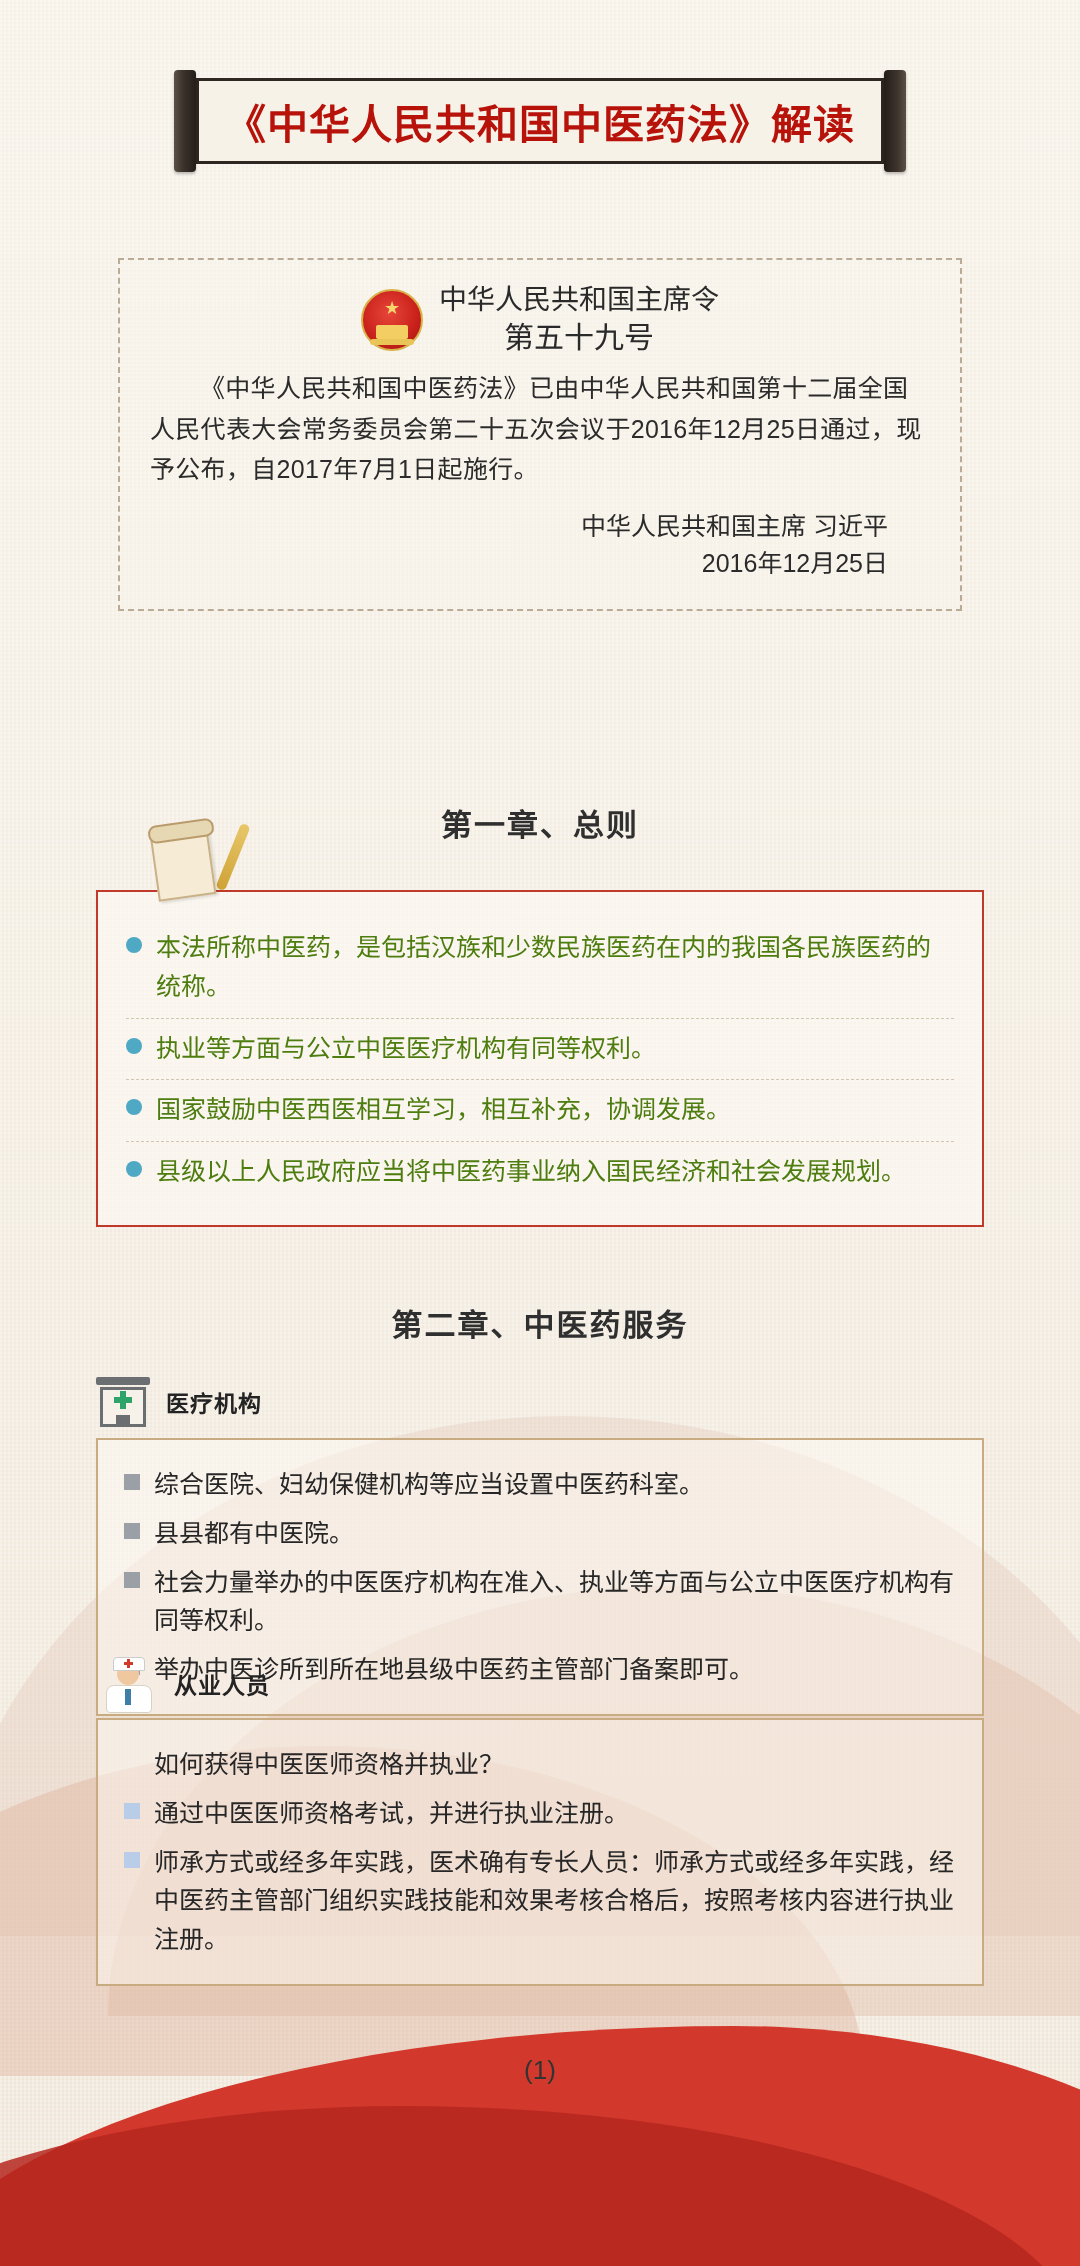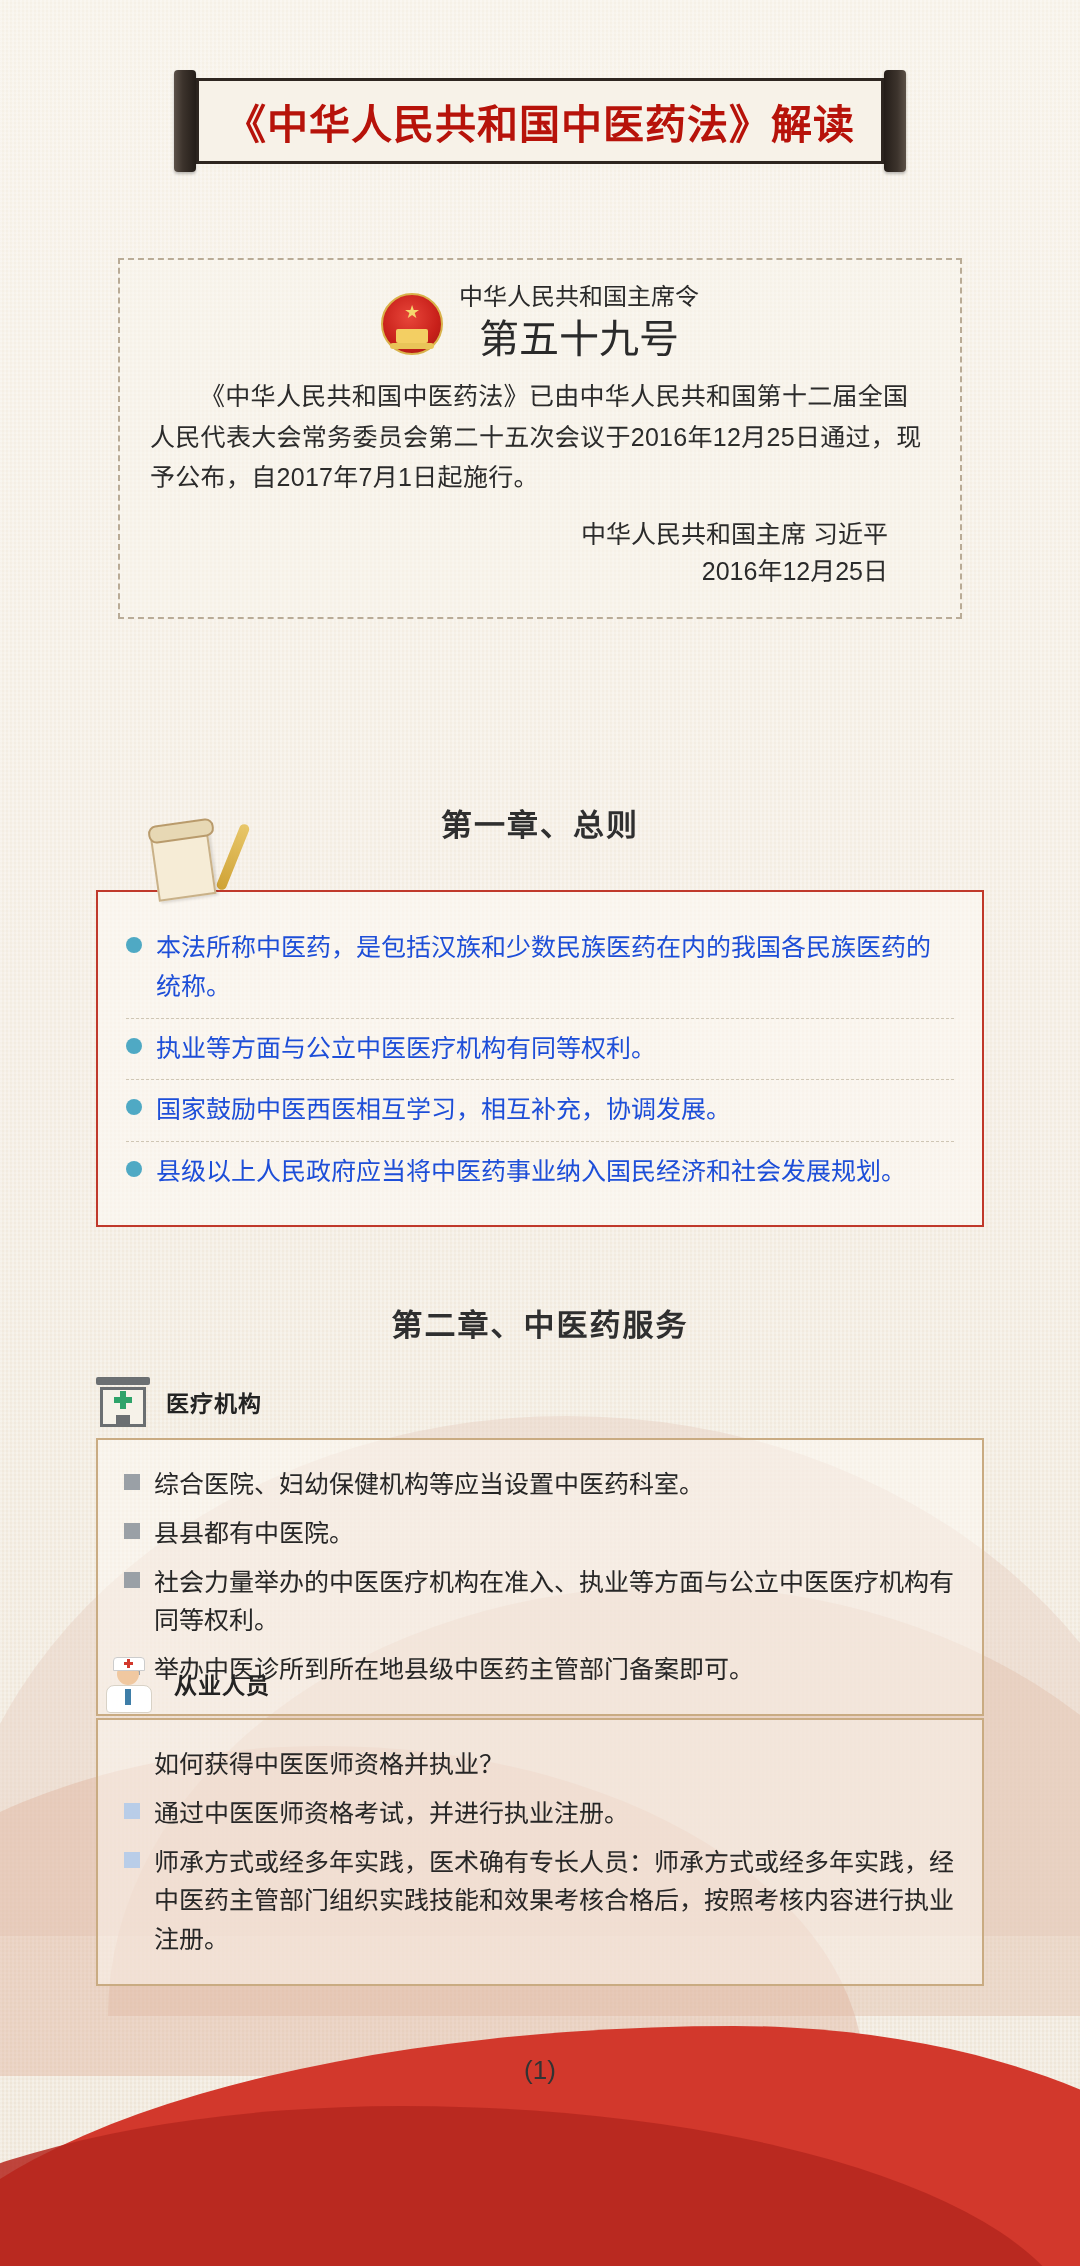--- a/index.html
+++ b/index.html
@@ -169,28 +169,28 @@
     width: 44px;
     height: 6px;
     background: #e9c558;
     border-radius: 3px;
   }
   .decree-head-text {
     text-align: center;
   }
   .decree-line1 {
     font-family: "DejaVu Serif", "Liberation Serif", serif;
-    font-size: 24px;
+    font-size: 28px;
     color: #2a2a2a;
     font-weight: 500;
     line-height: 1.3;
   }
   .decree-line2 {
     font-family: "DejaVu Serif", "Liberation Serif", serif;
-    font-size: 40px;
+    font-size: 30px;
     color: #2a2a2a;
     font-weight: 500;
     line-height: 1.3;
   }
   .decree-body {
     font-size: 25px;
     line-height: 1.62;
     color: #2b2b2b;
     text-indent: 50px;
     margin-top: 11px;
@@ -282,21 +282,21 @@
     flex: none;
     width: 16px;
     height: 16px;
     border-radius: 50%;
     background: #4fa9c4;
     margin-top: 9px;
   }
   .bullet-text {
     font-size: 25px;
     line-height: 1.55;
-    color: #1d4ed8;
+    color: #4d7c0f;
   }
 
   
   .subhead {
     position: absolute;
     display: flex;
     align-items: center;
     gap: 16px;
   }
   .subhead-label {

